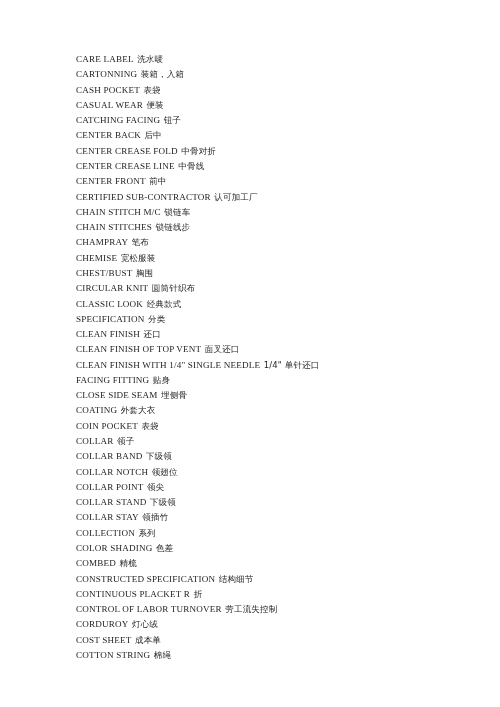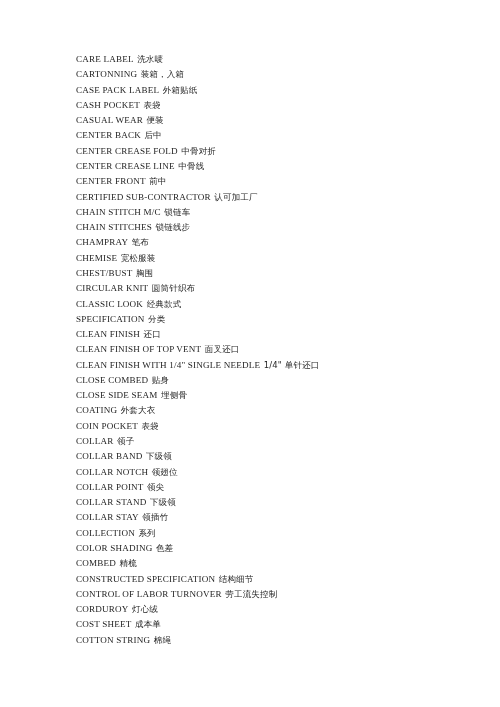--- a/index.html
+++ b/index.html
@@ -47,51 +47,52 @@
     color: #262626;
   }
 </style>
 </head>
 <body>
 
 <div id="page">
   <ul id="glossary-list">
       <li class="glossary-entry"><span class="term">CARE LABEL</span><span class="gloss">洗水唛</span></li>
       <li class="glossary-entry"><span class="term">CARTONNING</span><span class="gloss">装箱，入箱</span></li>
-      <li class="glossary-entry"><span class="term">CASE PACK LABEL</span><span class="gloss">外箱贴纸</span></li>
       <li class="glossary-entry"><span class="term">CASH POCKET</span><span class="gloss">表袋</span></li>
       <li class="glossary-entry"><span class="term">CASUAL WEAR</span><span class="gloss">便装</span></li>
+      <li class="glossary-entry"><span class="term">CATCHING FACING</span><span class="gloss">钮子</span></li>
       <li class="glossary-entry"><span class="term">CENTER BACK</span><span class="gloss">后中</span></li>
       <li class="glossary-entry"><span class="term">CENTER CREASE FOLD</span><span class="gloss">中骨对折</span></li>
       <li class="glossary-entry"><span class="term">CENTER CREASE LINE</span><span class="gloss">中骨线</span></li>
       <li class="glossary-entry"><span class="term">CENTER FRONT</span><span class="gloss">前中</span></li>
       <li class="glossary-entry"><span class="term">CERTIFIED SUB-CONTRACTOR</span><span class="gloss">认可加工厂</span></li>
       <li class="glossary-entry"><span class="term">CHAIN STITCH M/C</span><span class="gloss">锁链车</span></li>
       <li class="glossary-entry"><span class="term">CHAIN STITCHES</span><span class="gloss">锁链线步</span></li>
       <li class="glossary-entry"><span class="term">CHAMPRAY</span><span class="gloss">笔布</span></li>
       <li class="glossary-entry"><span class="term">CHEMISE</span><span class="gloss">宽松服装</span></li>
       <li class="glossary-entry"><span class="term">CHEST/BUST</span><span class="gloss">胸围</span></li>
       <li class="glossary-entry"><span class="term">CIRCULAR KNIT</span><span class="gloss">圆筒针织布</span></li>
       <li class="glossary-entry"><span class="term">CLASSIC LOOK</span><span class="gloss">经典款式</span></li>
       <li class="glossary-entry"><span class="term">SPECIFICATION</span><span class="gloss">分类</span></li>
       <li class="glossary-entry"><span class="term">CLEAN FINISH</span><span class="gloss">还口</span></li>
       <li class="glossary-entry"><span class="term">CLEAN FINISH OF TOP VENT</span><span class="gloss">面叉还口</span></li>
       <li class="glossary-entry"><span class="term">CLEAN FINISH WITH 1/4" SINGLE NEEDLE</span><span class="gloss">1/4" 单针还口</span></li>
-      <li class="glossary-entry"><span class="term">CLOSE COMBED</span><span class="gloss">贴身</span></li>
+      <li class="glossary-entry"><span class="term">FACING FITTING</span><span class="gloss">贴身</span></li>
       <li class="glossary-entry"><span class="term">CLOSE SIDE SEAM</span><span class="gloss">埋侧骨</span></li>
       <li class="glossary-entry"><span class="term">COATING</span><span class="gloss">外套大衣</span></li>
       <li class="glossary-entry"><span class="term">COIN POCKET</span><span class="gloss">表袋</span></li>
       <li class="glossary-entry"><span class="term">COLLAR</span><span class="gloss">领子</span></li>
       <li class="glossary-entry"><span class="term">COLLAR BAND</span><span class="gloss">下级领</span></li>
       <li class="glossary-entry"><span class="term">COLLAR NOTCH</span><span class="gloss">领翅位</span></li>
       <li class="glossary-entry"><span class="term">COLLAR POINT</span><span class="gloss">领尖</span></li>
       <li class="glossary-entry"><span class="term">COLLAR STAND</span><span class="gloss">下级领</span></li>
       <li class="glossary-entry"><span class="term">COLLAR STAY</span><span class="gloss">领插竹</span></li>
       <li class="glossary-entry"><span class="term">COLLECTION</span><span class="gloss">系列</span></li>
       <li class="glossary-entry"><span class="term">COLOR SHADING</span><span class="gloss">色差</span></li>
       <li class="glossary-entry"><span class="term">COMBED</span><span class="gloss">精梳</span></li>
       <li class="glossary-entry"><span class="term">CONSTRUCTED SPECIFICATION</span><span class="gloss">结构细节</span></li>
+      <li class="glossary-entry"><span class="term">CONTINUOUS PLACKET R</span><span class="gloss">折</span></li>
       <li class="glossary-entry"><span class="term">CONTROL OF LABOR TURNOVER</span><span class="gloss">劳工流失控制</span></li>
       <li class="glossary-entry"><span class="term">CORDUROY</span><span class="gloss">灯心绒</span></li>
       <li class="glossary-entry"><span class="term">COST SHEET</span><span class="gloss">成本单</span></li>
       <li class="glossary-entry"><span class="term">COTTON STRING</span><span class="gloss">棉绳</span></li>
     </ul>
 </div>
 
 </body></html>

